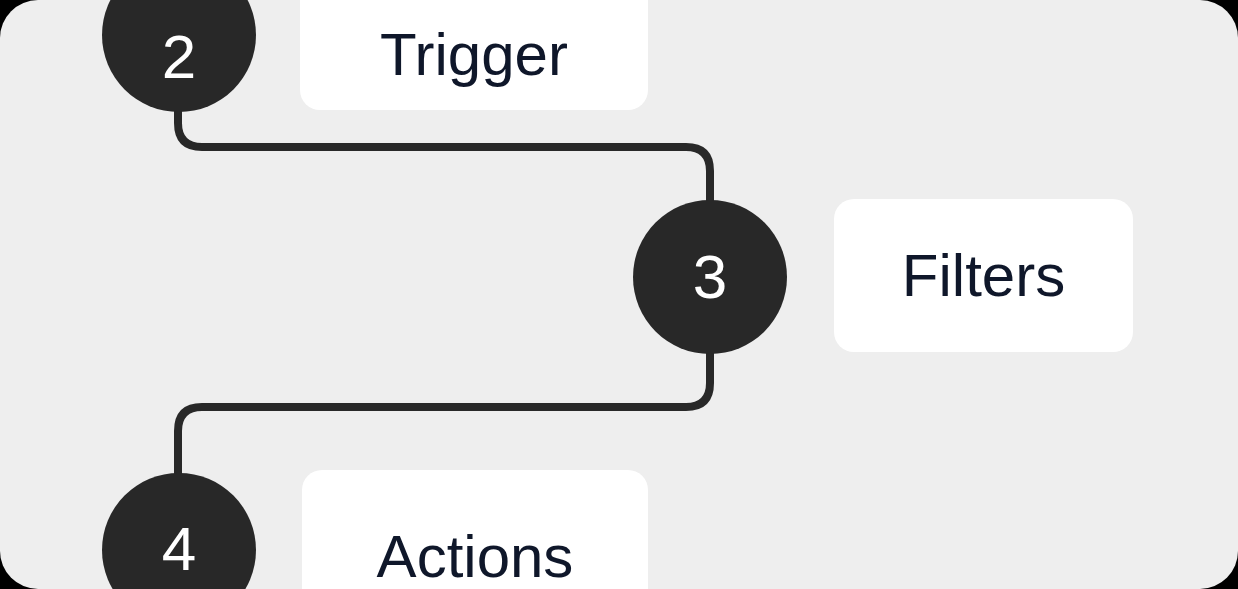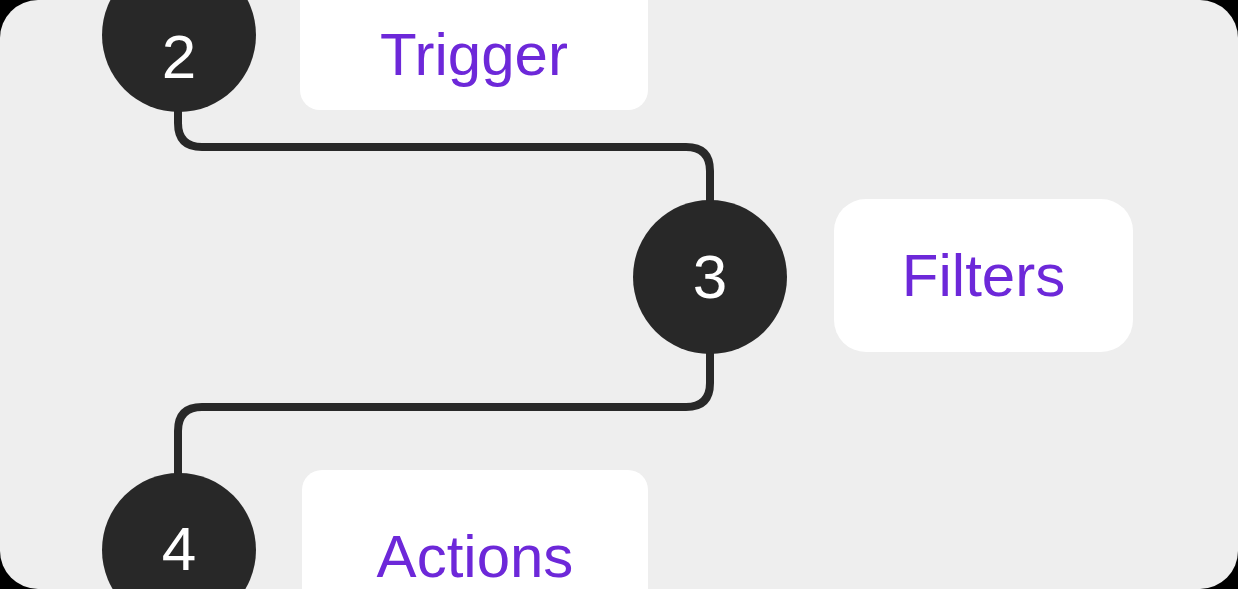--- a/index.html
+++ b/index.html
@@ -48,21 +48,21 @@
   .card {
     position: absolute;
     background: #ffffff;
     border-radius: 20px;
     display: flex;
     align-items: center;
     justify-content: center;
     box-sizing: border-box;
   }
   .card-label {
-    color: #6d28d9;
+    color: #0f172a;
     font-size: 60px;
     font-weight: 400;
     line-height: 1;
     letter-spacing: 0px;
     white-space: nowrap;
   }
 
   
   #card-trigger {
     left: 300px;
@@ -70,21 +70,20 @@
     width: 348px;
     height: 172px;
     padding-top: 62px;
   }
   
   #card-filters {
     left: 834px;
     top: 199px;
     width: 299px;
     height: 153px;
-    border-radius: 32px;
   }
   
   #card-actions {
     left: 302px;
     top: 470px;
     width: 346px;
     height: 172px;
   }
   #card-actions .card-label {
     margin-top: 2px;

